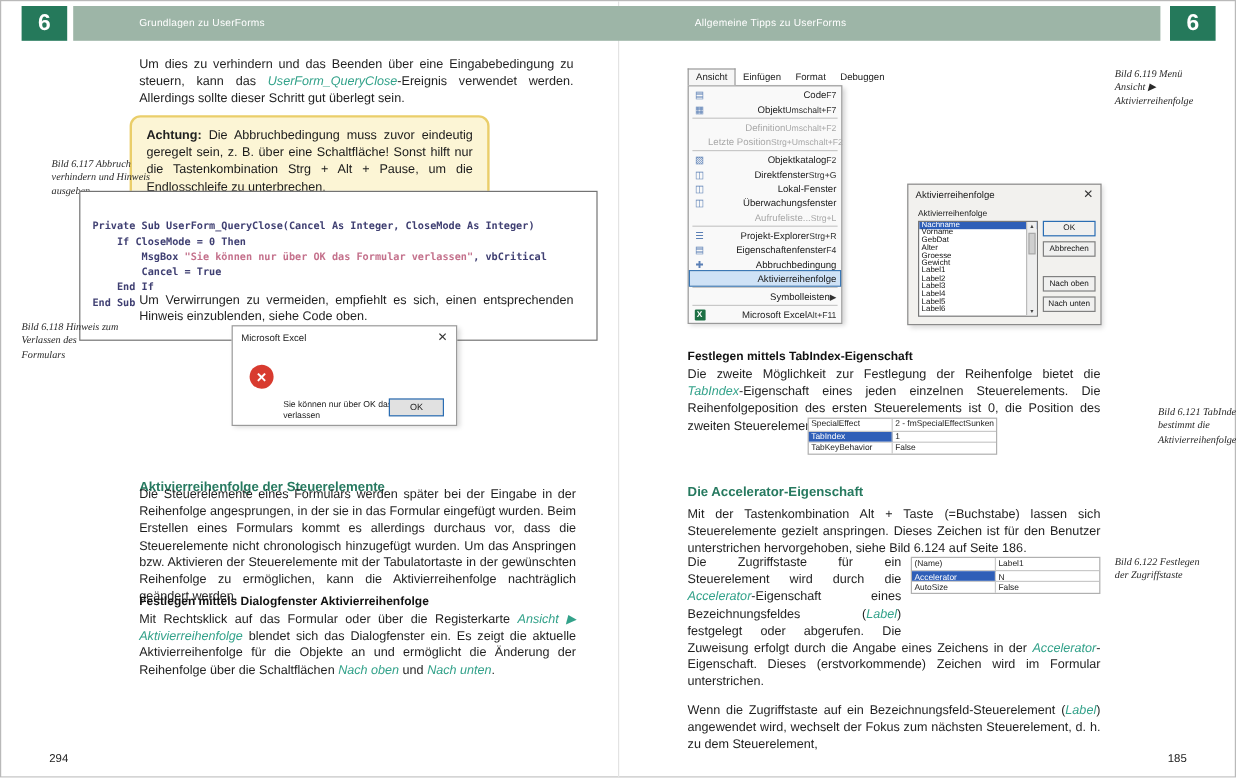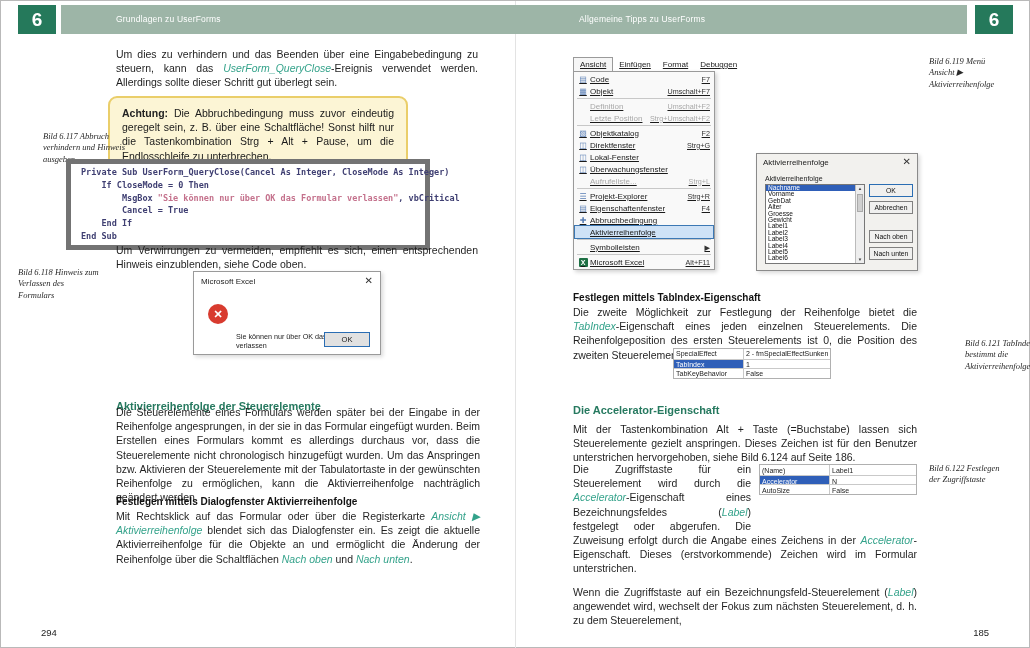--- a/index.html
+++ b/index.html
@@ -22,50 +22,50 @@
   .sub-head { position:absolute; font-weight:bold; font-size:10px; color:#111; }
   .caption { position:absolute; font-family:"Liberation Serif", serif; font-style:italic; font-size:8.5px;
              line-height:1.35; color:#2a2a2a; width:82px; }
   .pageno { position:absolute; bottom:9px; font-size:9.5px; color:#222; }
 
   
   .note { position:absolute; background:#fcf5d5; border:2px solid #eace6a; border-radius:9px;
           padding:8px 12px; font-size:10.5px; line-height:1.35; text-align:justify; }
 
   
-  .code-box { position:absolute; left:65px; top:158px; width:364px; background:#fff; border:5px solid #737373;
-              padding:2px 10px; font-family:"DejaVu Sans Mono", monospace; font-size:8.5px; font-weight:bold;
+  .code-box { position:absolute; left:65px; top:158px; width:432px; background:#fff; border:1px solid #737373;
+              padding:23px 10px; font-family:"DejaVu Sans Mono", monospace; font-size:8.5px; font-weight:bold;
               color:#3f3f72; line-height:1.5; white-space:pre; }
   .code-box .str { color:#c4718c; }
 
   
   .msg-dialog { position:absolute; left:192px; top:270px; width:188px; height:84px; background:#fff;
                 border:1px solid #9a9a9a; box-shadow:2px 2px 4px rgba(0,0,0,0.15); }
   .msg-title { position:absolute; left:7px; top:5px; font-size:8px; color:#222; }
   .msg-close { position:absolute; right:7px; top:3px; font-size:10px; color:#333; }
   .msg-err-icon { position:absolute; left:14px; top:32px; width:20px; height:20px; border-radius:50%;
                   background:#d83b2f; color:#fff; font-size:11px; font-weight:bold; display:flex;
                   align-items:center; justify-content:center; }
   .msg-text { position:absolute; left:42px; top:38px; width:140px; font-size:7.2px; color:#222;margin-top:22px; }
   .msg-ok { position:absolute; right:10px; bottom:7px; width:46px; height:15px; background:#e1e1e1;
             border:1px solid #2a6db3; font-size:7.5px; display:flex; align-items:center; justify-content:center; }
 
   
-  .vba-menu { position:absolute; left:572px; top:55px; width:142px;text-decoration:underline; }
+  .vba-menu { position:absolute; left:572px; top:55px; width:129px; }
   .menubar { display:flex; font-size:8px; height:15px; align-items:flex-end; background:#fff; }
   .menubar-item { padding:2px 6px 2px 6px; color:#222; }
   .menubar-item.active { border:1px solid #9a9a9a; border-bottom:none; background:#f6f6f6; }
   .menu-drop { border:1px solid #9a9a9a; background:#f9f9f9; box-shadow:2px 2px 4px rgba(0,0,0,0.18); padding:1px; }
   .menu-item { display:flex; align-items:center; height:12px; padding:0 3px 0 1px; font-size:8px; color:#1a1a1a; }
   .menu-item.disabled { color:#a8a8a8; }
   .menu-item.highlighted { background:#cfe2f6; outline:1px solid #3c78b4; }
   .mi-icon { width:14px; font-size:8px; color:#5a7fb5; text-align:center; flex:none; }
   .mi-icon.excel { color:#fff; background:#1d7044; width:9px; height:9px; margin:0 2.5px; font-size:7px;
                    font-weight:bold; display:flex; align-items:center; justify-content:center; border-radius:1px; }
-  .mi-label { flex:1; white-space:nowrap; }
+  .mi-label { flex:1; white-space:nowrap;text-align:right; }
   .mi-shortcut { font-size:7.2px; color:#333; white-space:nowrap; }
   .menu-item.disabled .mi-shortcut { color:#a8a8a8; }
   .menu-sep { border-top:1px solid #c8c8c8; margin:1px 2px; }
 
   
   .tab-dialog { position:absolute; left:755px; top:152px; width:162px; height:118px; background:#f2f1ee;
                 border:1px solid #8a8a8a; box-shadow:2px 2px 4px rgba(0,0,0,0.15); }
   .tab-title { position:absolute; left:6px; top:4px; font-size:8px; color:#222; }
   .tab-close { position:absolute; right:6px; top:2px; font-size:10px; color:#333; }
   .tab-label { position:absolute; left:8px; top:21px; font-size:7px; color:#222; }

